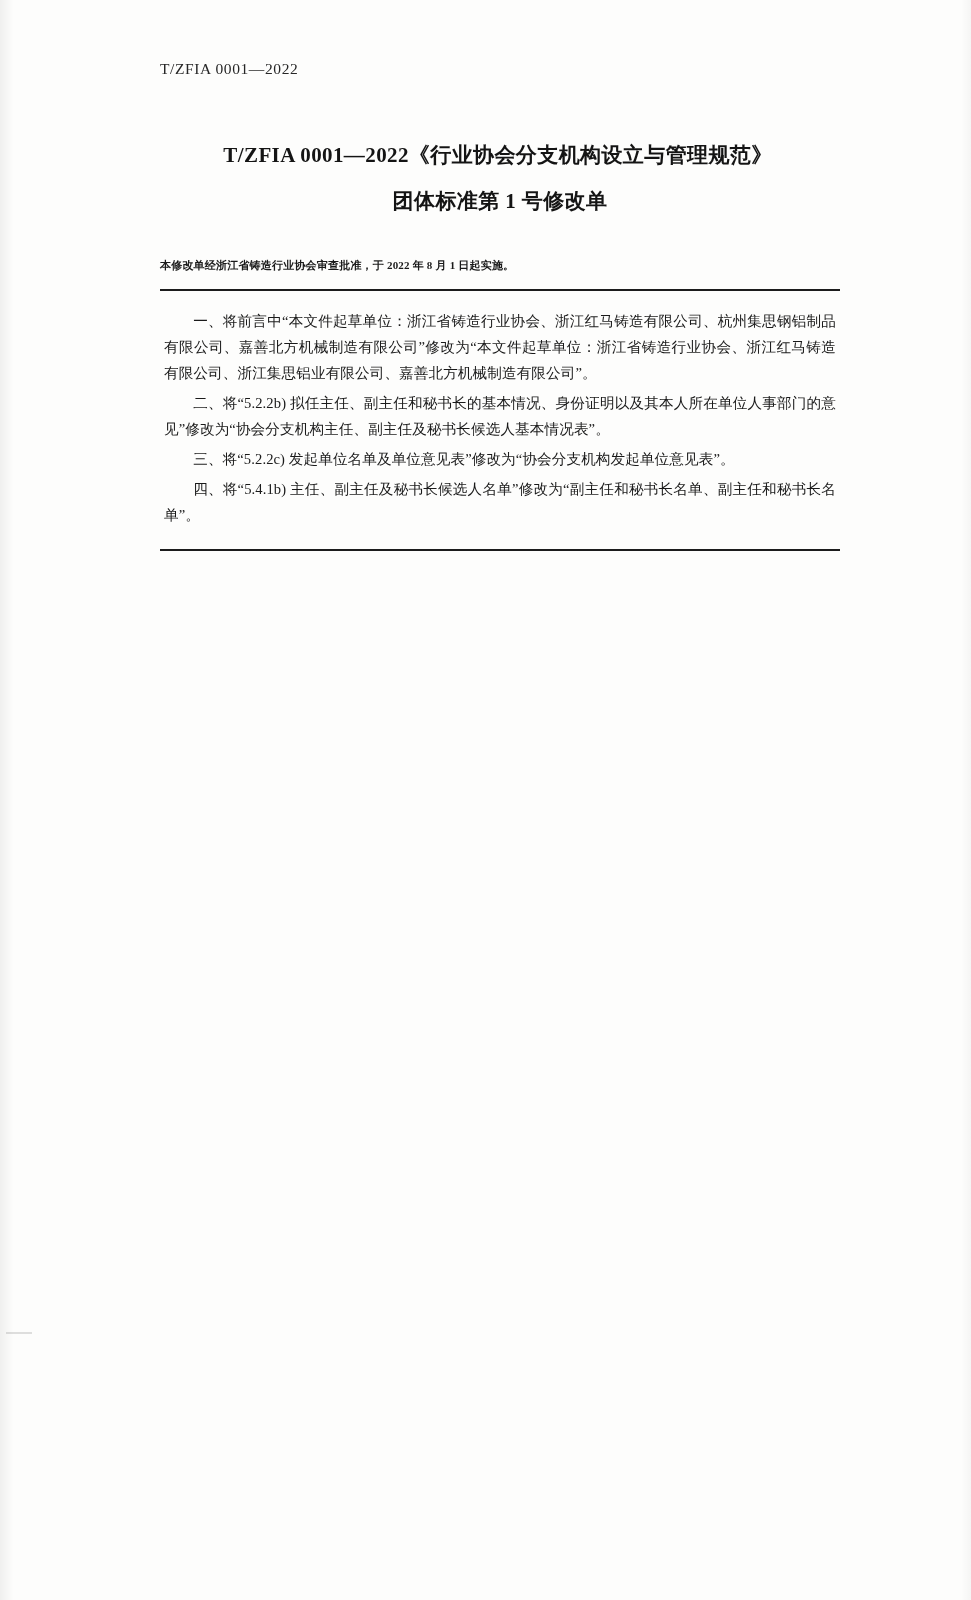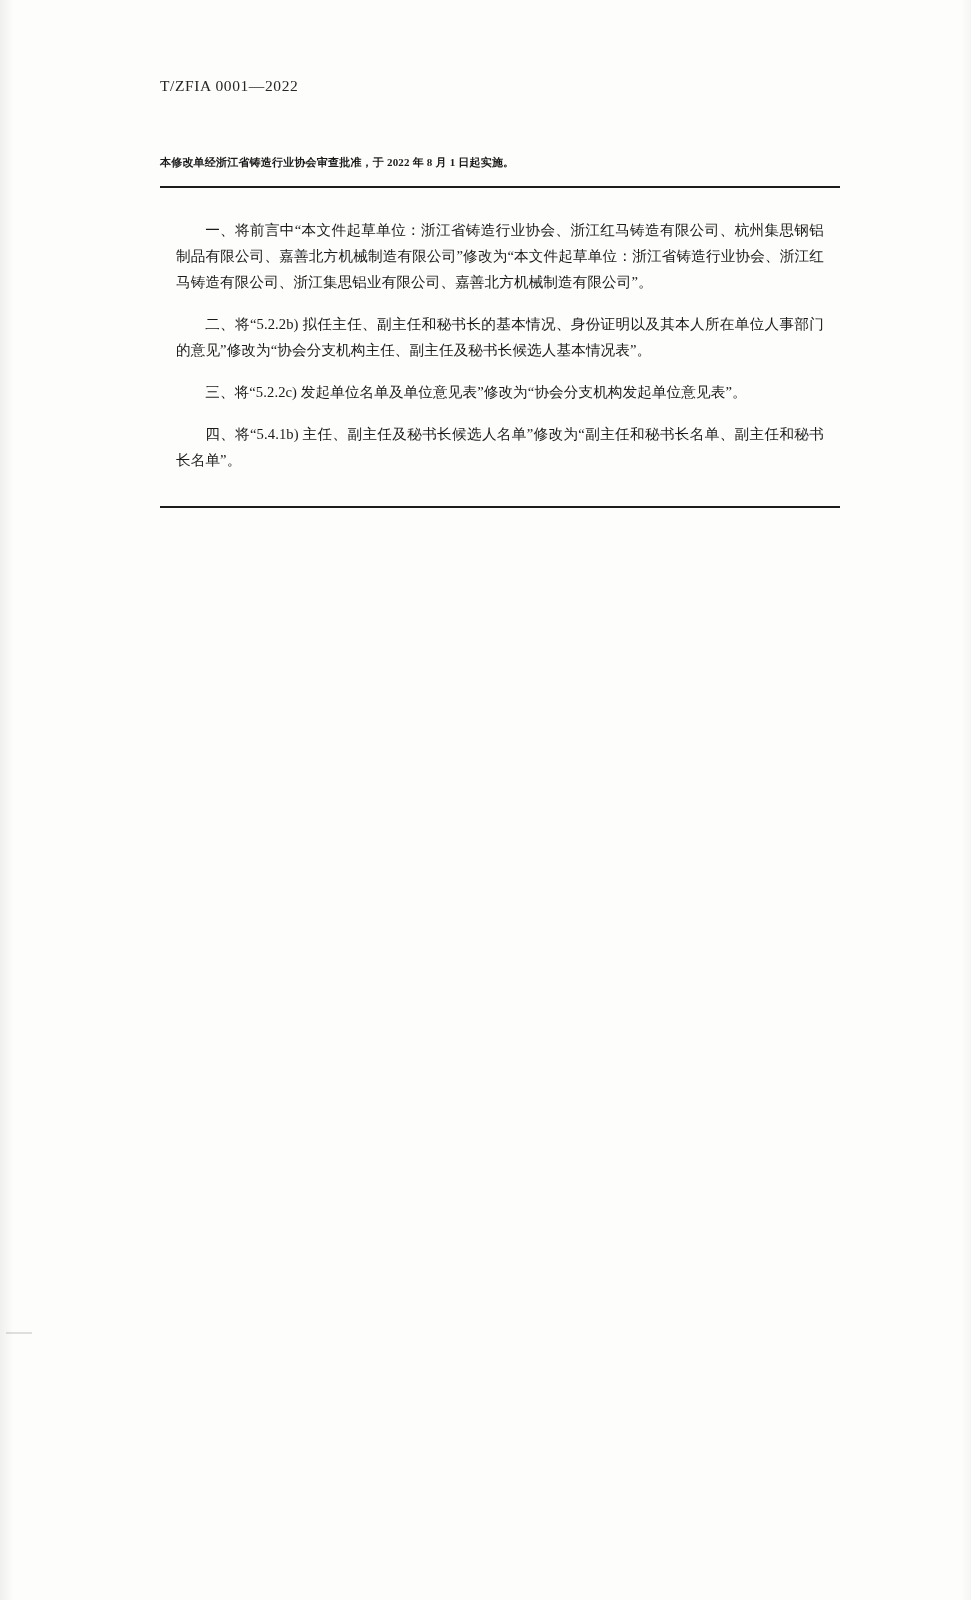--- a/index.html
+++ b/index.html
@@ -33,21 +33,21 @@
     content: "";
     position: absolute;
     right: 0; top: 0; bottom: 0;
     width: 10px;
     background: linear-gradient(to left, rgba(0,0,0,0.03), rgba(0,0,0,0));
     pointer-events: none;
   }
   .content {
     position: absolute;
     left: 160px;
-    top: 77px;
+    top: 60px;
     width: 680px;
   }
   .header-code {
     font-family: "Liberation Serif", "DejaVu Serif", serif;
     font-size: 15.5px;
     letter-spacing: 0.6px;
     color: #262626;
     margin-bottom: 58px;
   }
   .doc-title {
@@ -81,41 +81,45 @@
     border-bottom: 2.5px solid #1c1c1c;
     padding: 14px 0 16px 0;
   }
   .item {
     font-size: 14.6px;
     line-height: 1.78;
     text-align: justify;
     text-justify: inter-ideograph;
     color: #1a1a1a;
     text-indent: 2em;
-    margin: 16px;
+    margin: 4px;
     letter-spacing: 0.1px;
   }
   .faint-mark {
     position: absolute;
     left: 6px;
     top: 1332px;
     width: 26px;
     height: 2px;
     background: rgba(0,0,0,0.12);
   }
 </style>
 </head>
 <body>
 
 <div class="page">
 
   <div class="content">
 
     <div class="header-code">T/ZFIA 0001—2022</div>
 
+    <div class="doc-title">
+      <span class="line1">T/ZFIA 0001—2022《行业协会分支机构设立与管理规范》</span>
+      <span class="line2">团体标准第 1 号修改单</span>
+    </div>
 
     <div class="preamble">本修改单经浙江省铸造行业协会审查批准，于 2022 年 8 月 1 日起实施。</div>
 
     <div class="rule-box">
       <p class="item">一、将前言中“本文件起草单位：浙江省铸造行业协会、浙江红马铸造有限公司、杭州集思钢铝制品有限公司、嘉善北方机械制造有限公司”修改为“本文件起草单位：浙江省铸造行业协会、浙江红马铸造有限公司、浙江集思铝业有限公司、嘉善北方机械制造有限公司”。</p>
       <p class="item">二、将“5.2.2b) 拟任主任、副主任和秘书长的基本情况、身份证明以及其本人所在单位人事部门的意见”修改为“协会分支机构主任、副主任及秘书长候选人基本情况表”。</p>
       <p class="item">三、将“5.2.2c) 发起单位名单及单位意见表”修改为“协会分支机构发起单位意见表”。</p>
       <p class="item">四、将“5.4.1b) 主任、副主任及秘书长候选人名单”修改为“副主任和秘书长名单、副主任和秘书长名单”。</p>
     </div>
 

